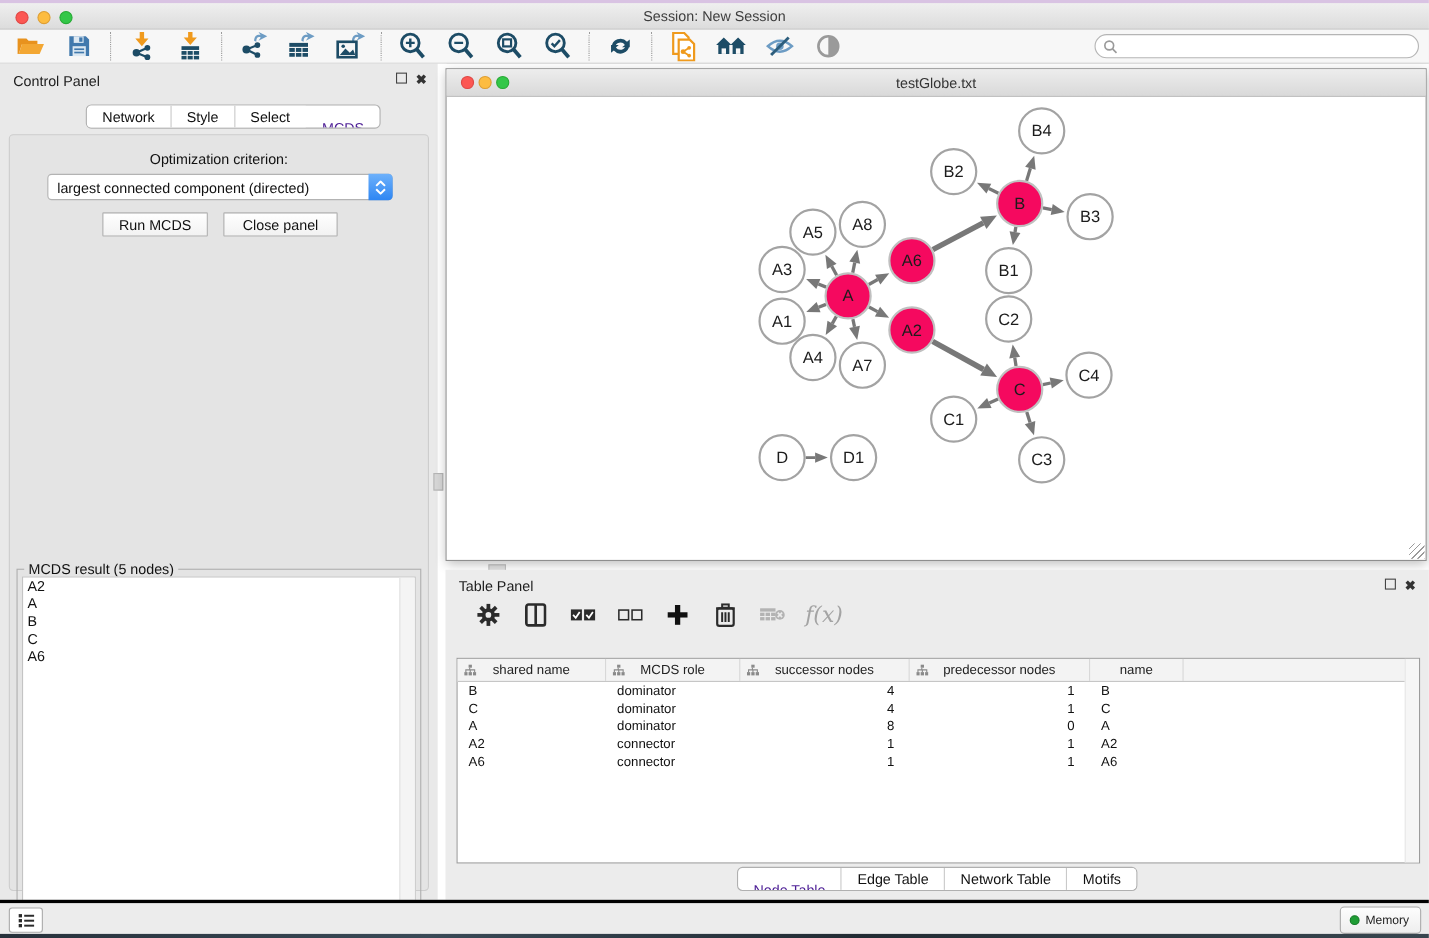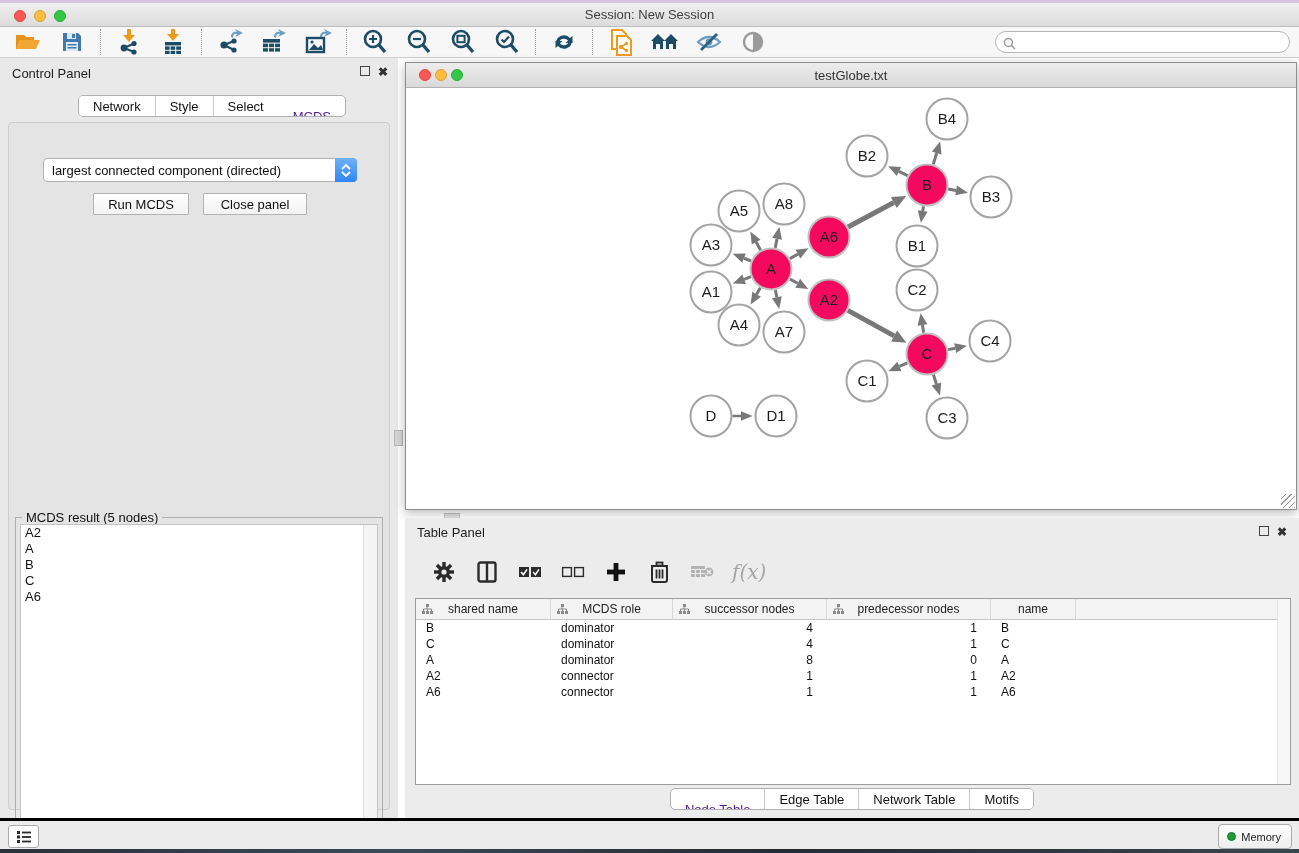--- a/index.html
+++ b/index.html
@@ -90,21 +90,21 @@
     font-size:13px; color:#333; }
   .net-canvas { position:absolute; left:1px; top:25px; }
   .resize-grip { position:absolute; right:1px; bottom:1px; width:14px; height:14px;
     background:repeating-linear-gradient(135deg, transparent 0 3px, #9a9a9a 3px 4px); }
 
   
   .table-panel { position:absolute; left:405px; top:460px; width:894px; height:300px; background:#ececec; }
   .tp-head { position:absolute; left:0; top:0; width:100%; height:28px; }
   .tp-head .p-title { position:absolute; left:12px; top:7px; font-size:13px; color:#1c1c1c; }
   .tp-toolbar { position:absolute; left:8px; top:28px; width:878px; height:52px;
-    display:flex; align-items:center; gap:17px; padding-left:18px; }
+    display:flex; gap:17px; padding-left:18px; }
   .tp-icon { display:flex; align-items:center; justify-content:center; width:26px; height:26px; }
   .fx { font-family:"DejaVu Serif", serif; font-style:italic; font-size:20px; color:#a4a4a4; }
 
   .node-table { position:absolute; left:10px; top:80px; width:876px; height:187px;
     background:#fff; border:1px solid #9c9c9c; }
   .nt-scroll { position:absolute; right:0; top:0; width:13px; height:100%; background:#f6f6f6;
     border-left:1px solid #e6e6e6; }
   .nt-header { display:flex; height:21px; background:#f3f3f3; border-bottom:1px solid #c6c6c6; }
   .nt-hcell { position:relative; border-right:1px solid #d8d8d8; font-size:12px; color:#222;
     display:flex; align-items:center; justify-content:center; }
@@ -314,20 +314,21 @@
         <span class="wctl" style="right:28px;"><span class="float-box" style="display:inline-block;"></span></span>
         <span class="wctl" style="right:10px; font-weight:bold;">✖</span>
       </div>
       <div class="seg-tabs cp-tabs">
         <span class="seg-tab">Network</span>
         <span class="seg-tab">Style</span>
         <span class="seg-tab">Select</span>
         <span class="seg-tab active">MCDS</span>
       </div>
       <div class="cp-body">
+        <div class="opt-label">Optimization criterion:</div>
         <div class="combo">
           <span>largest connected component (directed)</span>
           <span class="combo-stepper">
             <svg width="10" height="6" viewBox="0 0 10 6">
                 <path d="M1 5 L5 1 L9 5" fill="none" stroke="#fff" stroke-width="1.8"></path>
               </svg>
             <svg width="10" height="6" viewBox="0 0 10 6">
                 <path d="M1 1 L5 5 L9 1" fill="none" stroke="#fff" stroke-width="1.8"></path>
               </svg>
           </span>

